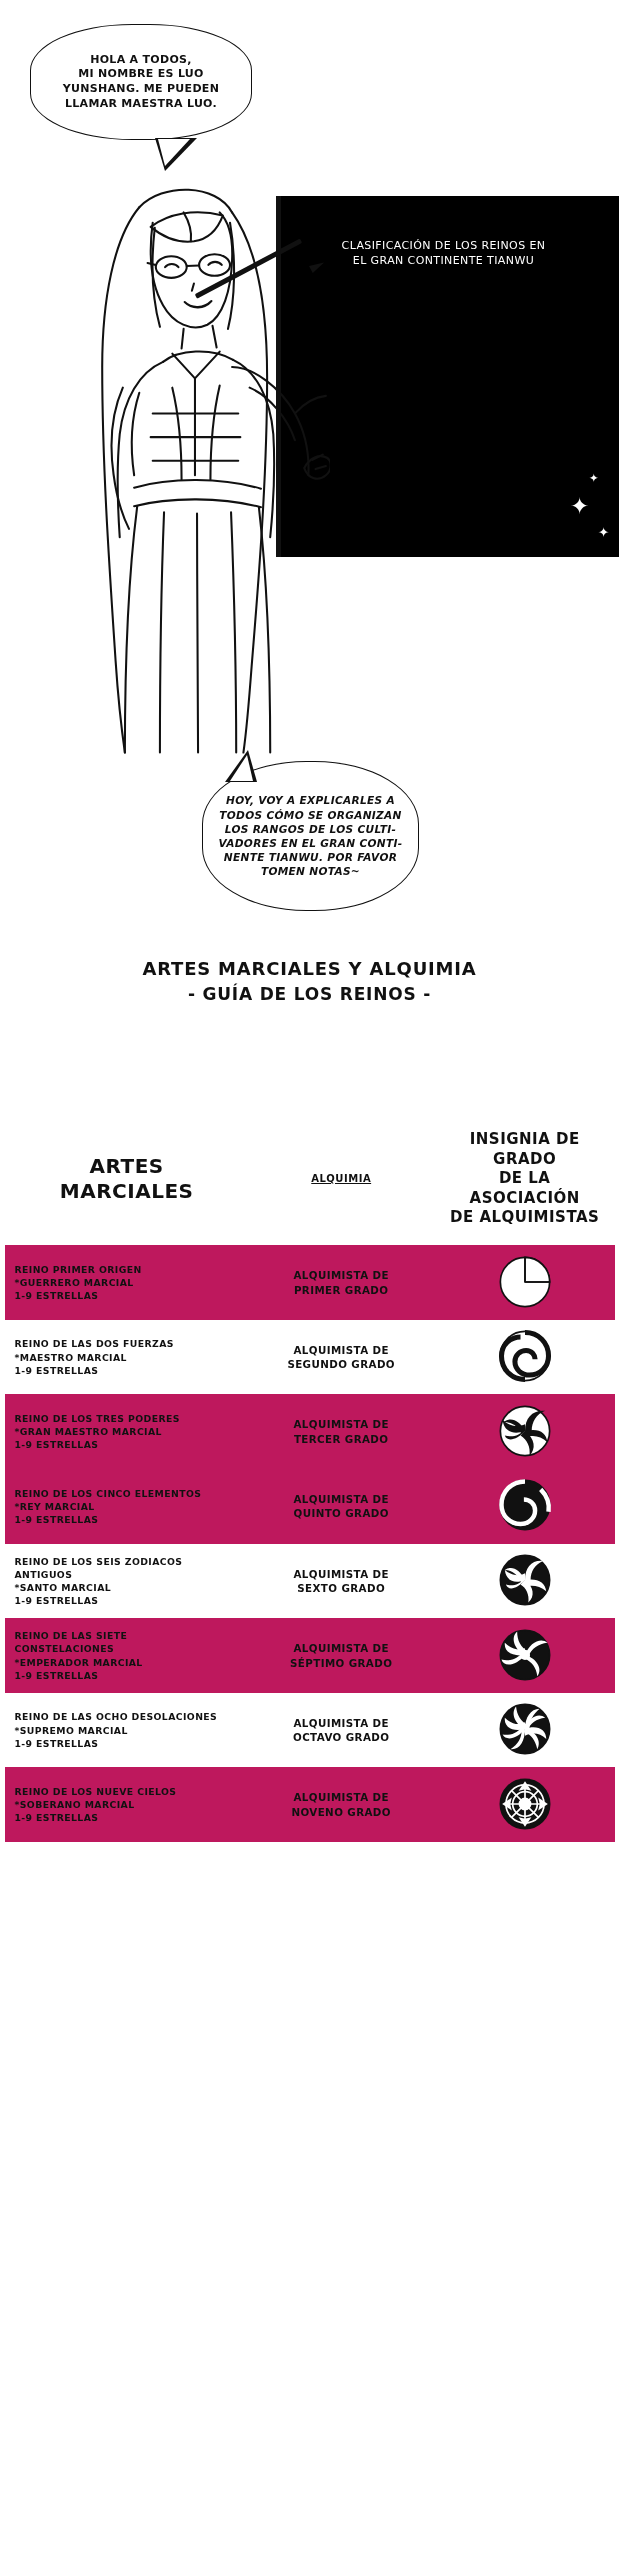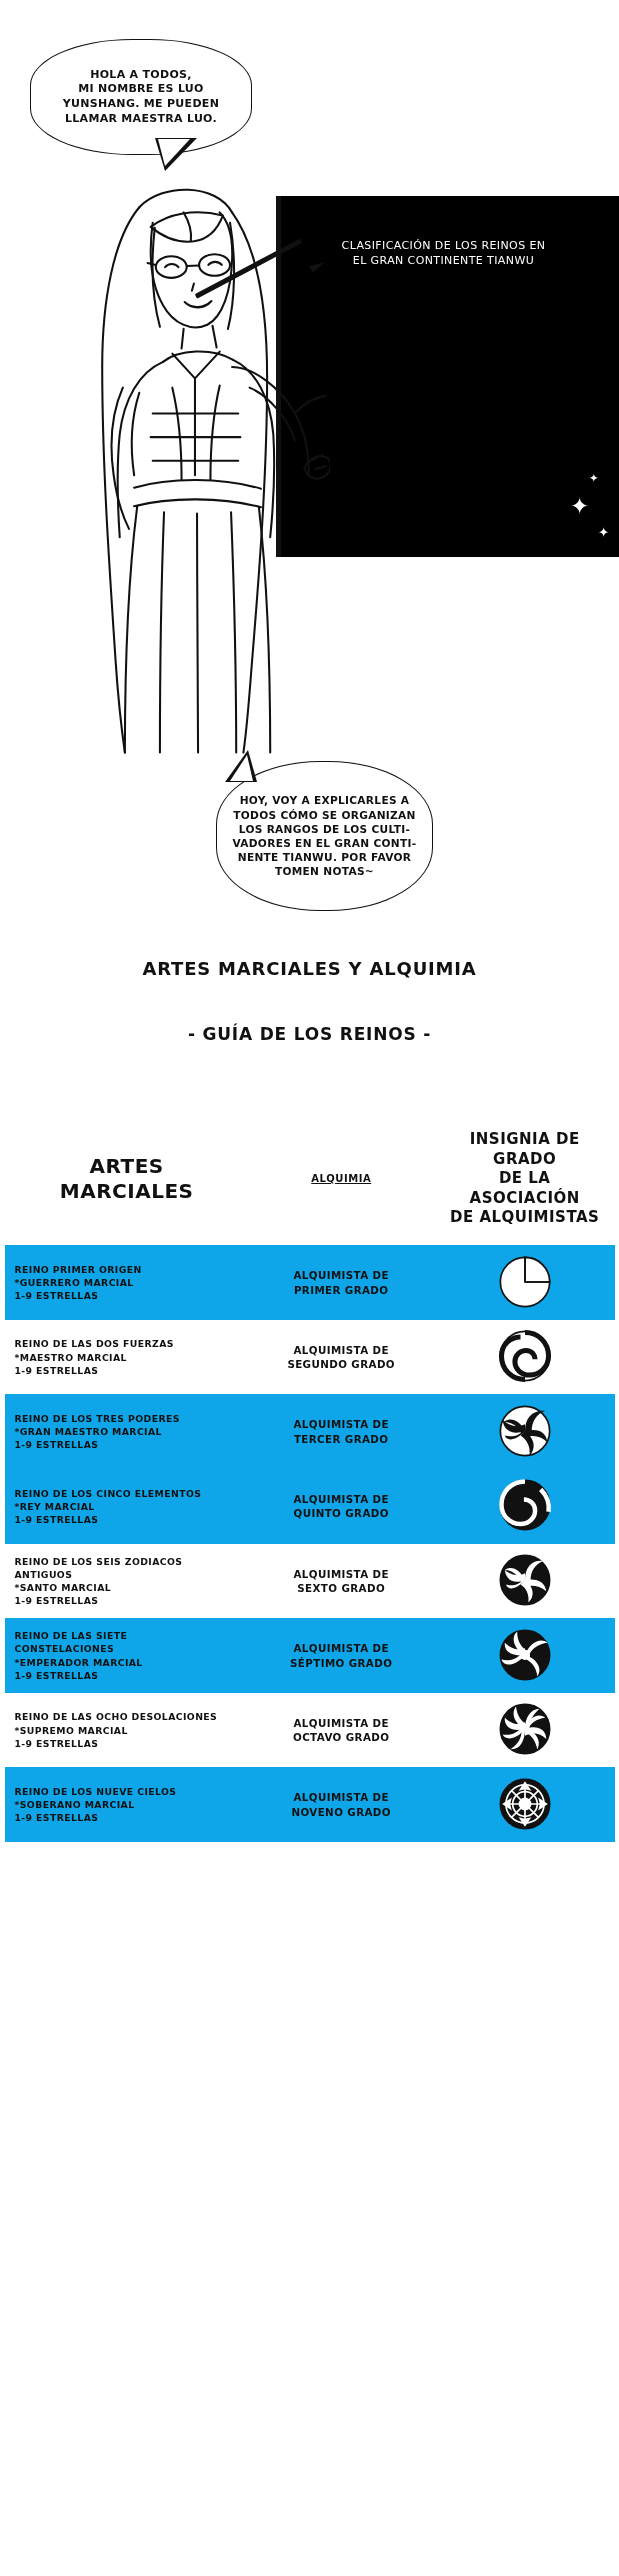--- a/index.html
+++ b/index.html
@@ -46,21 +46,21 @@
   .bubble p {
     margin: 0;
     font-family: "DejaVu Sans", sans-serif;
     font-weight: 700;
     letter-spacing: 0.3px;
     line-height: 1.34;
     text-transform: uppercase;
     white-space: pre-line;
   }
   .bubble-1 {
-    left: 30px; top: 39px;
+    left: 30px; top: 24px;
     width: 222px; height: 116px;
     border-radius: 46% 46% 46% 46% / 40% 40% 40% 40%;
     text-align: center;
   }
   .bubble-1 p { font-size: 11px; }
   .tail-1 {
     position: absolute;
     left: 155px; top: 138px;
     width: 0; height: 0;
     border-left: 10.3px solid transparent;
@@ -72,23 +72,24 @@
     content: "";
     position: absolute;
     left: -6.7px; top: -32px;
     width: 0; height: 0;
     border-left: 7.2px solid transparent;
     border-right: 25px solid transparent;
     border-top: 27px solid #fff;
   }
 
   .bubble-2 {
-    left: 216px; top: 761px;
+    left: 202px; top: 761px;
     width: 217px; height: 150px;
     border-radius: 48% 48% 48% 48% / 42% 42% 42% 42%;
+    font-style: italic;
   }
   .bubble-2 p { font-size: 10.6px; }
   .tail-2 {
     position: absolute;
     left: 225px; top: 750px;
     width: 0; height: 0;
     border-left: 23px solid transparent;
     border-right: 9.3px solid transparent;
     border-bottom: 32px solid #111;
     z-index: 31;
@@ -174,21 +175,21 @@
     width: 619px;
     text-align: center;
     font-family: "DejaVu Sans", sans-serif;
     font-weight: 700;
     text-transform: uppercase;
     letter-spacing: 0.8px;
     line-height: 1.42;
     font-size: 18px;
     color: #111;
   }
-  .title-block .t3 { font-size: 17px; margin-top: 40px; }
+  .title-block .t3 { font-size: 17px; }
 
   
   .table-wrap {
     position: absolute;
     left: 5.2px; top: 1125px;
     width: 609px;
   }
   table.ranks {
     border-collapse: collapse;
     width: 609px;
@@ -229,21 +230,21 @@
   }
   td.alch {
     font-size: 10.3px;
     line-height: 1.4;
     text-align: center;
     white-space: pre-line;
   }
   td.badge {
     text-align: center;
   }
-  tr.zebra td { background: #0ea5e9; }
+  tr.zebra td { background: #be185d; }
   tr.plain td { background: #ffffff; }
 
   .emblem {
     width: 56px; height: 56px;
     display: inline-block;
   }
   .emblem svg { width: 100%; height: 100%; display: block; }
 </style>
 </head>
 <body>

